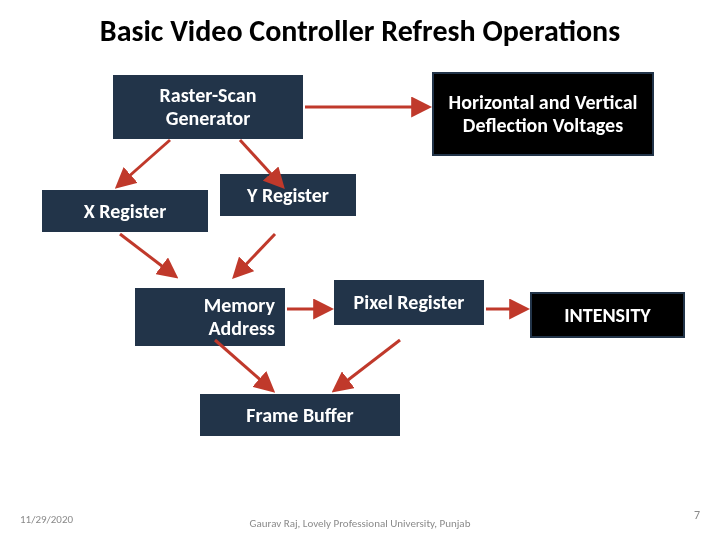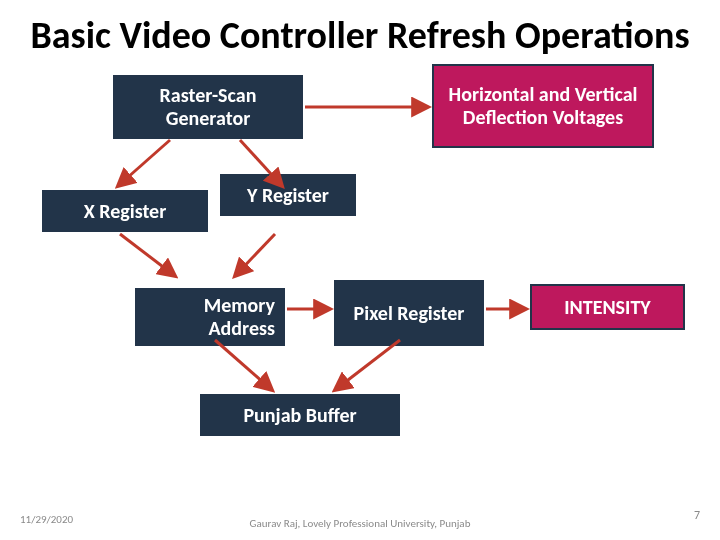--- a/index.html
+++ b/index.html
@@ -10,44 +10,45 @@
     font-family: Calibri, Arial, sans-serif;
     position: relative;
     overflow: hidden;
   }
   .title {
     position: absolute;
     top: 12px;
     left: 0;
     width: 100%;
     text-align: center;
-    font-size: 38px;
+    font-size: 30px;
     font-weight: 700;
     color: #000;
   }
   .box {
     position: absolute;
     display: flex;
     align-items: center;
     justify-content: center;
     text-align: center;
     font-size: 20px;
     font-weight: 600;
     line-height: 1.15;
     padding: 4px 8px;
   }
   .box-dark {
     background: #223449;
     color: #fff;
     border: 2px solid #223449;
   }
   .box-red {
-    background: #be185d;
+    background: #000000;
     color: #fff;
     border: 2px solid #223449;
+    margin-top: 8px;
   }
   .footer-date {
     position: absolute;
     bottom: 14px;
     left: 20px;
     font-size: 11px;
     color: #8a8a8a;
   }
   .footer-center {
     position: absolute;
@@ -91,30 +92,30 @@
 </div>
 
 <div class="box box-dark" style="left:220px; top:174px; width:136px; height:42px;">
   <span>Y Register</span>
 </div>
 
 <div class="box box-dark" style="left:135px; top:288px; width:150px; height:58px;text-align:right;">
   <span>Memory Address</span>
 </div>
 
-<div class="box box-dark" style="left:334px; top:280px; width:150px; height:66px;">
+<div class="box box-dark" style="left:334px; top:280px; width:150px; height:45px;">
   <span>Pixel Register</span>
 </div>
 
 <div class="box box-red" style="left:530px; top:284px; width:155px; height:46px;">
   <span>INTENSITY</span>
 </div>
 
 <div class="box box-dark" style="left:200px; top:394px; width:200px; height:42px;">
-  <span>Punjab Buffer</span>
+  <span>Frame Buffer</span>
 </div>
 
 <svg class="arrows">
   <defs>
     <marker id="ah" viewBox="0 0 10 10" refX="8" refY="5" markerWidth="7" markerHeight="7" orient="auto-start-reverse">
       <path d="M 0 0 L 10 5 L 0 10 z" fill="#c0392b"></path>
     </marker>
   </defs>
   <g stroke="#c0392b" stroke-width="3" fill="none">
 

